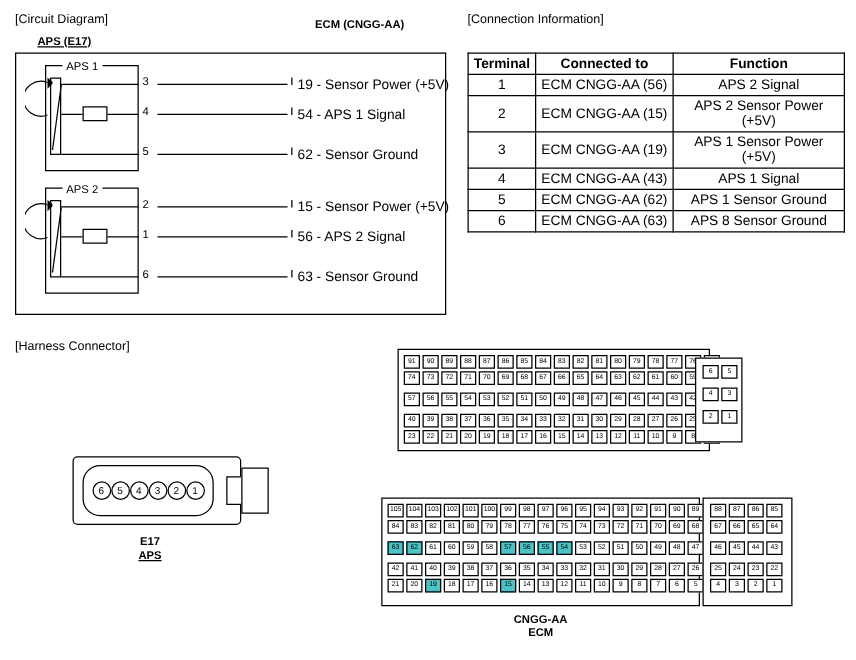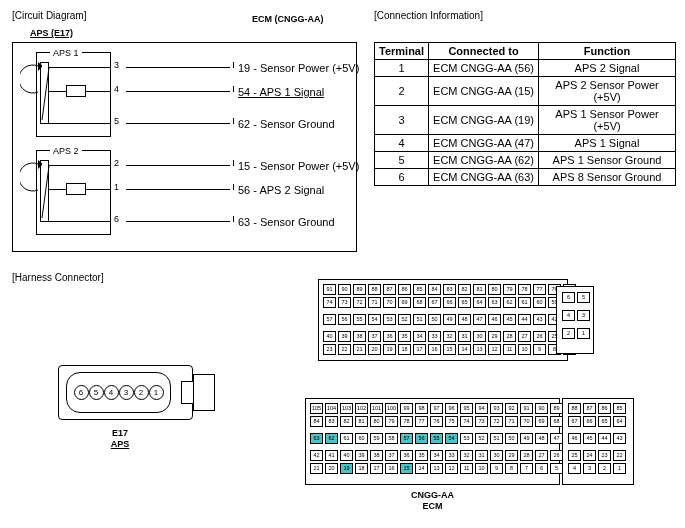--- a/index.html
+++ b/index.html
@@ -146,21 +146,21 @@
 <div class="abs wire hline" style="left:126px;top:221px;width:104px;"></div>
 
 <div class="abs wire vline" style="left:233px;top:62px;height:6px;"></div>
 <div class="abs wire vline" style="left:233px;top:86px;height:6px;"></div>
 <div class="abs wire vline" style="left:233px;top:118px;height:6px;"></div>
 <div class="abs wire vline" style="left:233px;top:160px;height:6px;"></div>
 <div class="abs wire vline" style="left:233px;top:184px;height:6px;"></div>
 <div class="abs wire vline" style="left:233px;top:216px;height:6px;"></div>
 
 <div class="abs ecm-pin" style="left:238px;top:62px;">19 - Sensor Power (+5V)</div>
-<div class="abs ecm-pin" style="left:238px;top:86px;text-decoration:underline;">54 - APS 1 Signal</div>
+<div class="abs ecm-pin" style="left:238px;top:86px;">54 - APS 1 Signal</div>
 <div class="abs ecm-pin" style="left:238px;top:118px;">62 - Sensor Ground</div>
 <div class="abs ecm-pin" style="left:238px;top:160px;">15 - Sensor Power (+5V)</div>
 <div class="abs ecm-pin" style="left:238px;top:184px;">56 - APS 2 Signal</div>
 <div class="abs ecm-pin" style="left:238px;top:216px;">63 - Sensor Ground</div>
 
 <div class="abs sec-title" style="left:374px;top:10px;">[Connection Information]</div>
 <table id="conn-table">
   <thead>
     <tr>
       <th style="width:52px;">Terminal</th>
@@ -179,21 +179,21 @@
       <td>ECM CNGG-AA (15)</td>
       <td>APS 2 Sensor Power (+5V)</td>
     </tr>
     <tr>
       <td>3</td>
       <td>ECM CNGG-AA (19)</td>
       <td>APS 1 Sensor Power (+5V)</td>
     </tr>
     <tr>
       <td>4</td>
-      <td>ECM CNGG-AA (47)</td>
+      <td>ECM CNGG-AA (43)</td>
       <td>APS 1 Signal</td>
     </tr>
     <tr>
       <td>5</td>
       <td>ECM CNGG-AA (62)</td>
       <td>APS 1 Sensor Ground</td>
     </tr>
     <tr>
       <td>6</td>
       <td>ECM CNGG-AA (63)</td>

